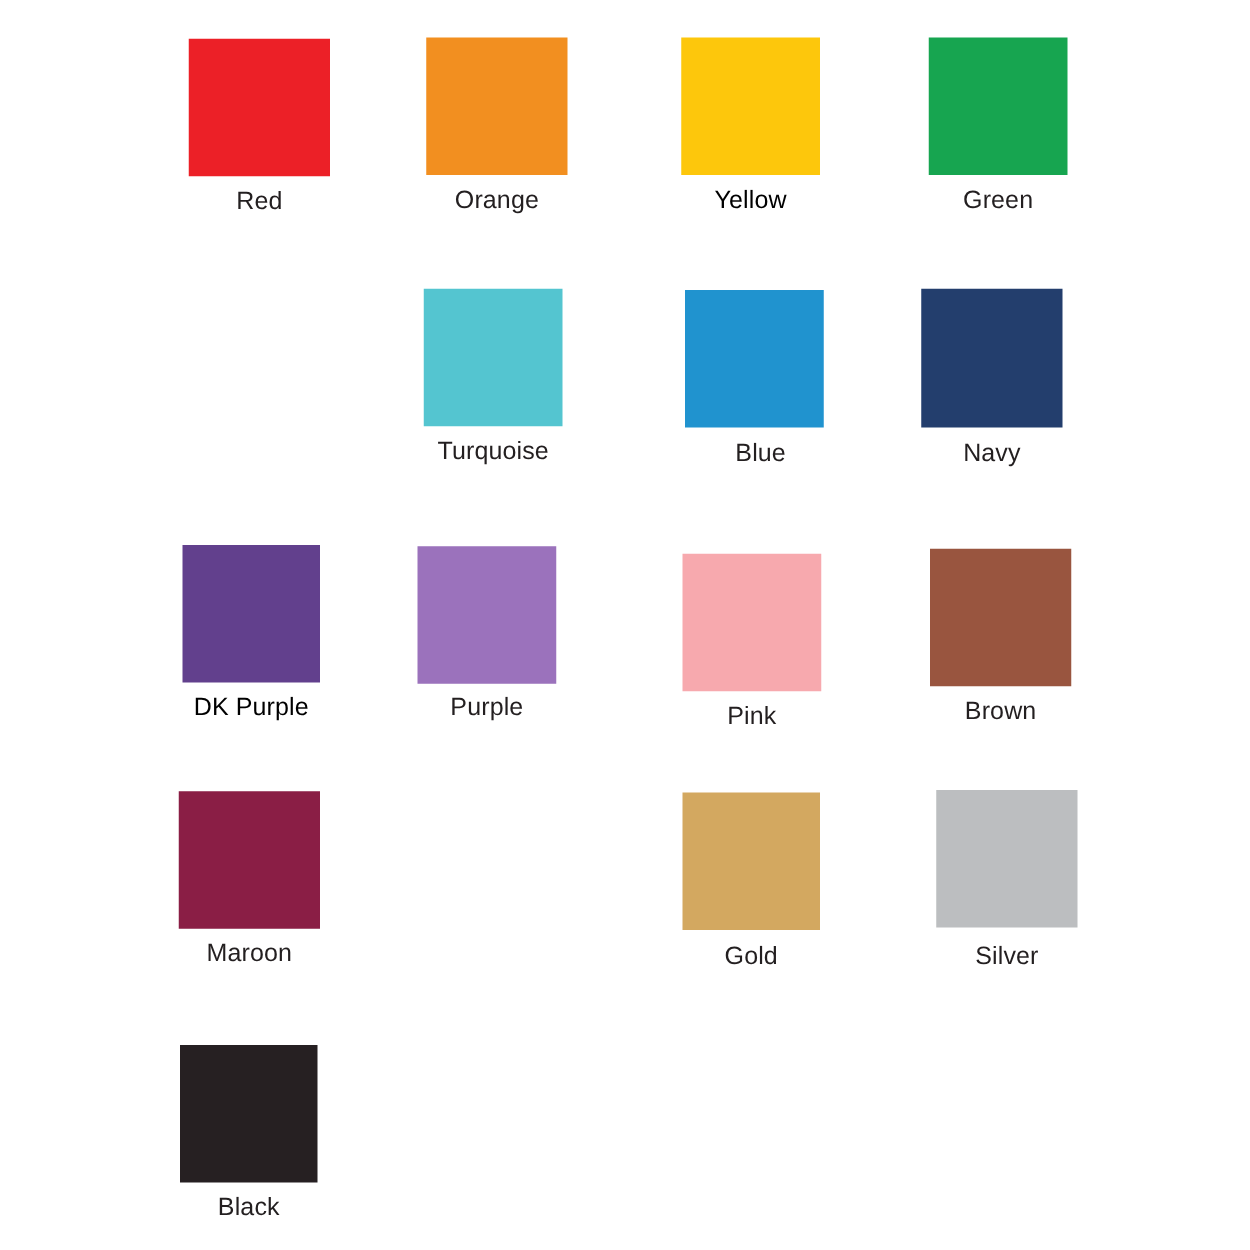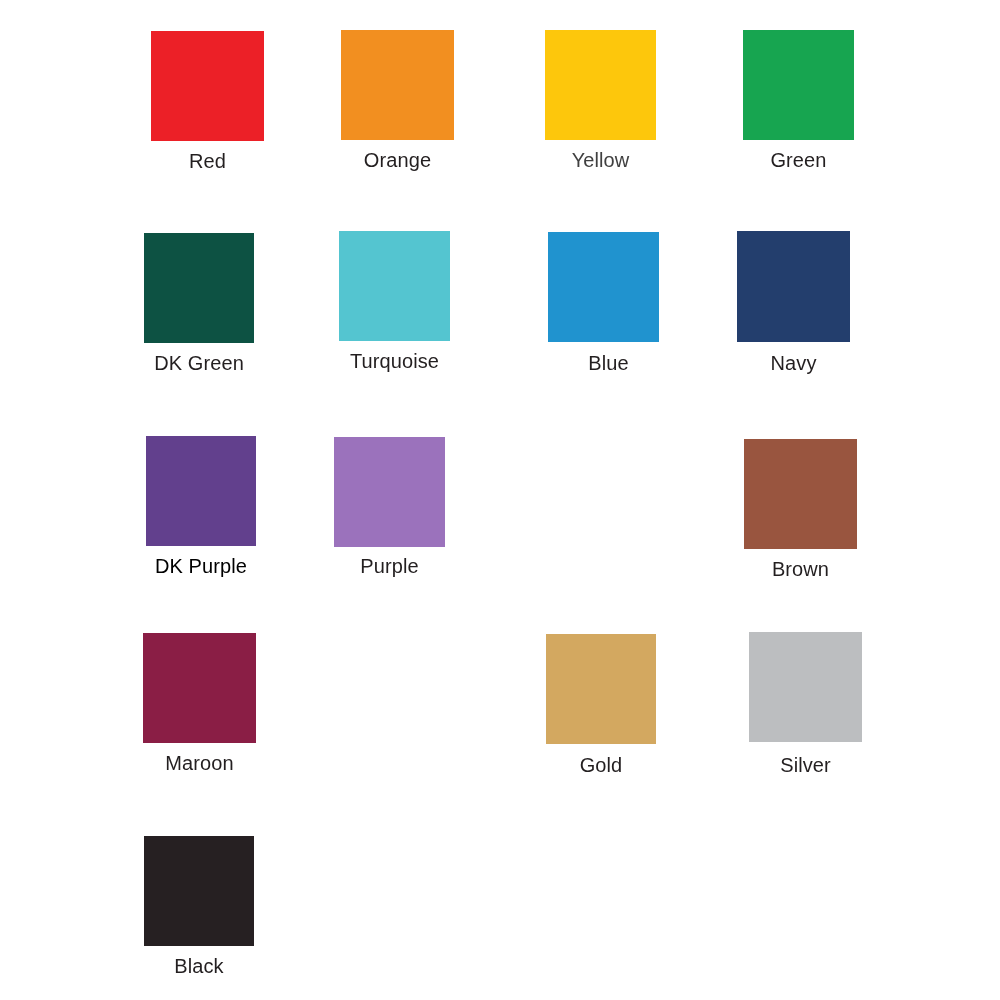--- a/index.html
+++ b/index.html
@@ -54,49 +54,49 @@
     <div class="swatch-cell" style="left: 151px; top: 31px; width: 113px; height: 150px;">
       <div class="swatch-chip" style="width: 113px; height: 110px; background-color: rgb(236, 32, 39);"></div>
       <div class="swatch-label" style="top: 118px; color: rgb(35, 31, 32);">Red</div>
     </div>
     <div class="swatch-cell" style="left: 341px; top: 30px; width: 113px; height: 150px;">
       <div class="swatch-chip" style="width: 113px; height: 110px; background-color: rgb(242, 143, 32);"></div>
       <div class="swatch-label" style="top: 118px; color: rgb(35, 31, 32);">Orange</div>
     </div>
     <div class="swatch-cell" style="left: 545px; top: 30px; width: 111px; height: 150px;">
       <div class="swatch-chip" style="width: 111px; height: 110px; background-color: rgb(253, 199, 12);"></div>
-      <div class="swatch-label" style="top: 118px; color: #404040;">Yellow</div>
+      <div class="swatch-label" style="top: 118px; color: #000000;">Yellow</div>
     </div>
     <div class="swatch-cell" style="left: 743px; top: 30px; width: 111px; height: 150px;">
       <div class="swatch-chip" style="width: 111px; height: 110px; background-color: rgb(23, 165, 80);"></div>
       <div class="swatch-label" style="top: 118px; color: rgb(35, 31, 32);">Green</div>
-    </div>
-    <div class="swatch-cell" style="left: 144px; top: 233px; width: 110px; height: 150px;">
-      <div class="swatch-chip" style="width: 110px; height: 110px; background-color: rgb(13, 82, 67);"></div>
-      <div class="swatch-label" style="top: 118px; color: rgb(35, 31, 32);">DK Green</div>
     </div>
     <div class="swatch-cell" style="left: 339px; top: 231px; width: 111px; height: 150px;">
       <div class="swatch-chip" style="width: 111px; height: 110px; background-color: rgb(84, 197, 208);"></div>
       <div class="swatch-label" style="top: 118px; color: rgb(35, 31, 32);">Turquoise</div>
     </div>
     <div class="swatch-cell" style="left: 548px; top: 232px; width: 121px; height: 150px;">
       <div class="swatch-chip" style="width: 111px; height: 110px; background-color: rgb(32, 147, 207);"></div>
       <div class="swatch-label" style="top: 119px; color: rgb(35, 31, 32);">Blue</div>
     </div>
     <div class="swatch-cell" style="left: 737px; top: 231px; width: 113px; height: 151px;">
       <div class="swatch-chip" style="width: 113px; height: 111px; background-color: rgb(35, 62, 109);"></div>
       <div class="swatch-label" style="top: 120px; color: rgb(35, 31, 32);">Navy</div>
     </div>
     <div class="swatch-cell" style="left: 146px; top: 436px; width: 110px; height: 150px;">
       <div class="swatch-chip" style="width: 110px; height: 110px; background-color: rgb(98, 64, 141);"></div>
       <div class="swatch-label" style="top: 118px; color: #000000;">DK Purple</div>
     </div>
     <div class="swatch-cell" style="left: 334px; top: 437px; width: 111px; height: 150px;">
       <div class="swatch-chip" style="width: 111px; height: 110px; background-color: rgb(155, 114, 188);"></div>
       <div class="swatch-label" style="top: 117px; color: rgb(35, 31, 32);">Purple</div>
+    </div>
+    <div class="swatch-cell" style="left: 546px; top: 443px; width: 111px; height: 150px;">
+      <div class="swatch-chip" style="width: 111px; height: 110px; background-color: rgb(247, 169, 174);"></div>
+      <div class="swatch-label" style="top: 118px; color: rgb(35, 31, 32);">Pink</div>
     </div>
     <div class="swatch-cell" style="left: 744px; top: 439px; width: 113px; height: 150px;">
       <div class="swatch-chip" style="width: 113px; height: 110px; background-color: rgb(153, 85, 63);"></div>
       <div class="swatch-label" style="top: 118px; color: rgb(35, 31, 32);">Brown</div>
     </div>
     <div class="swatch-cell" style="left: 143px; top: 633px; width: 113px; height: 150px;">
       <div class="swatch-chip" style="width: 113px; height: 110px; background-color: rgb(138, 30, 69);"></div>
       <div class="swatch-label" style="top: 118px; color: rgb(35, 31, 32);">Maroon</div>
     </div>
     <div class="swatch-cell" style="left: 546px; top: 634px; width: 110px; height: 150px;">

